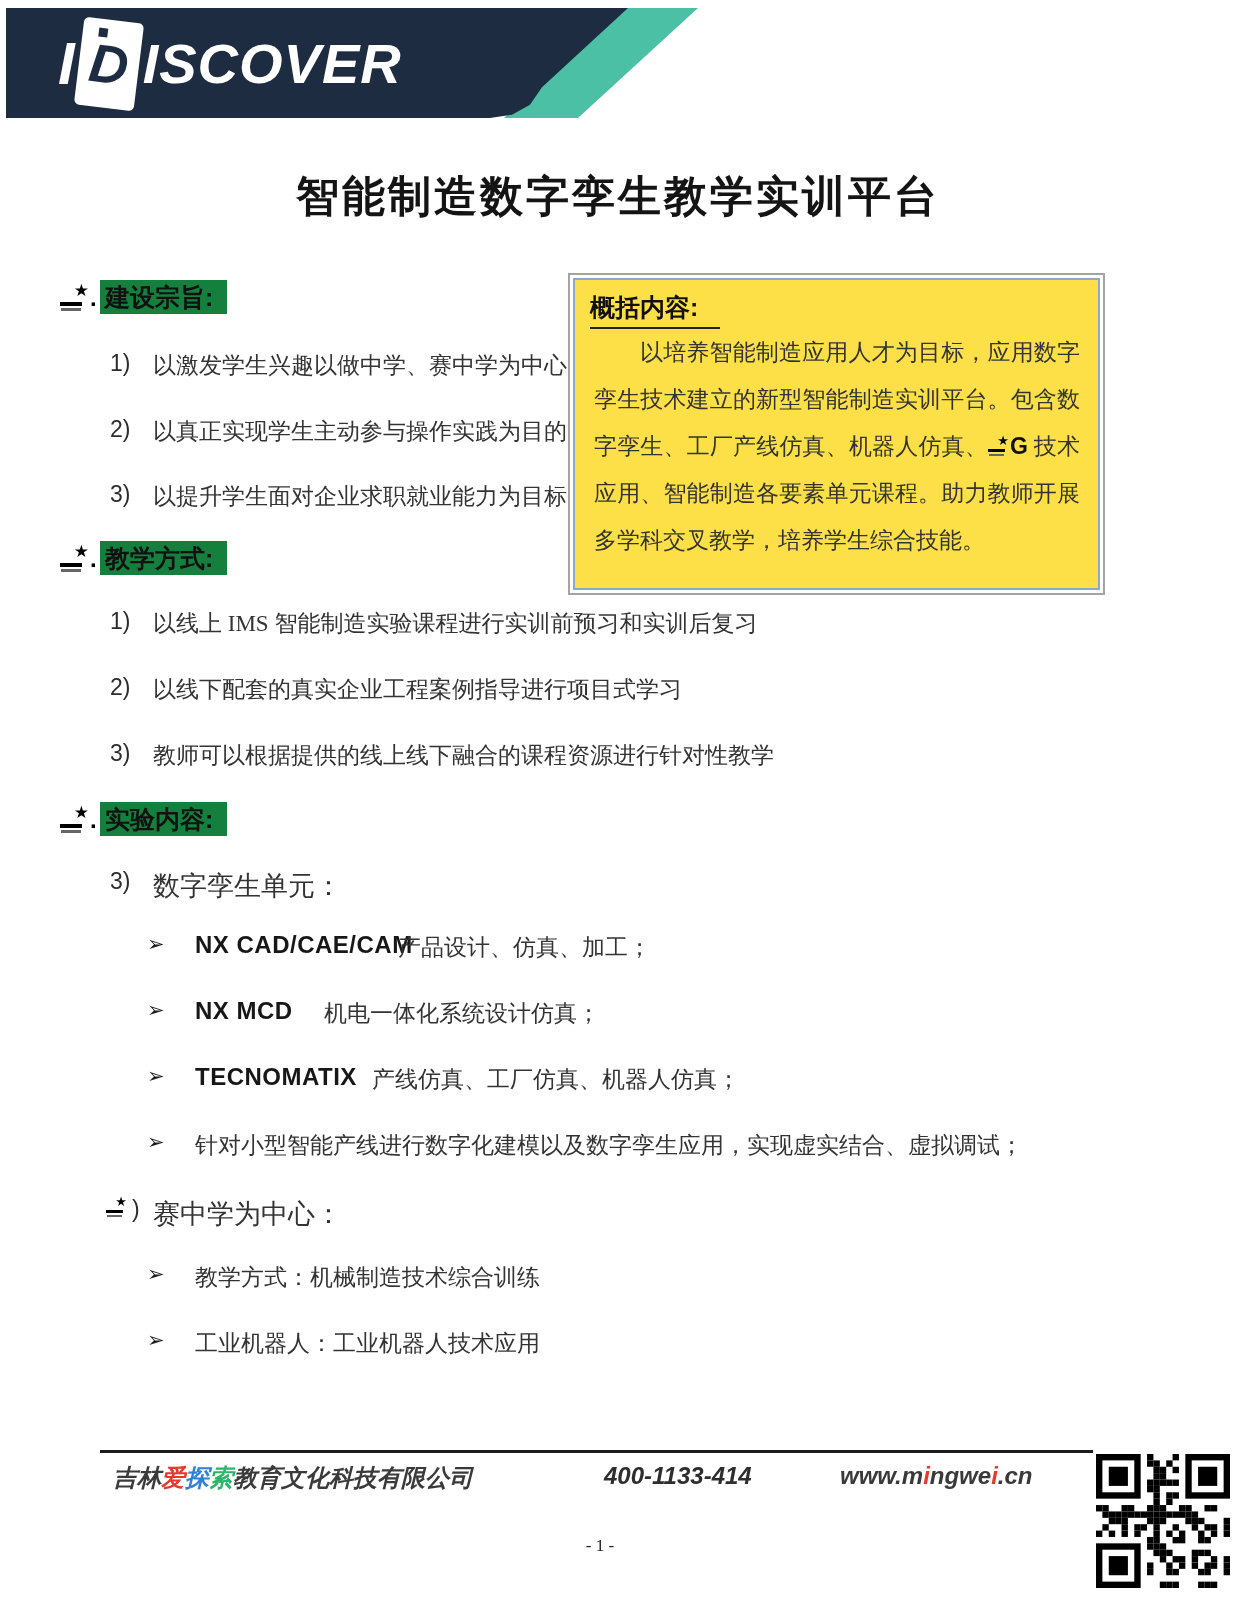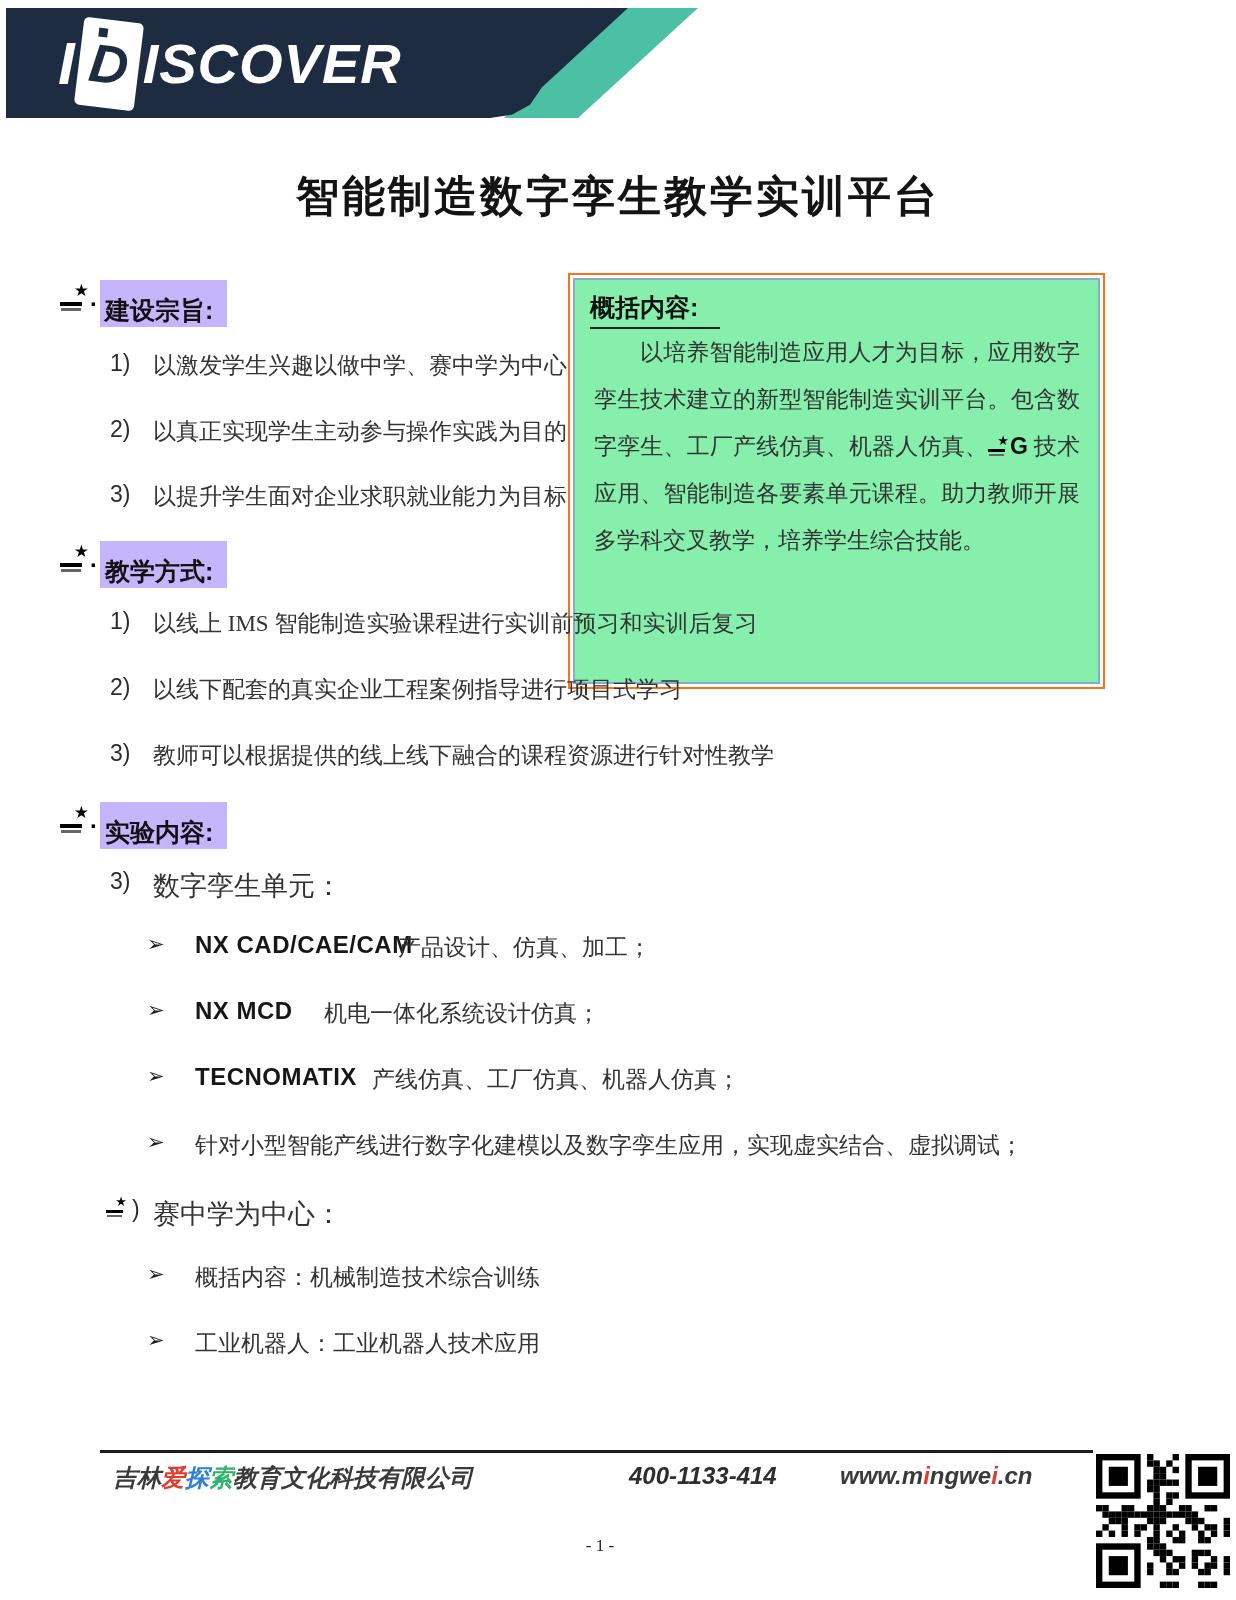--- a/index.html
+++ b/index.html
@@ -34,53 +34,53 @@
   .nglyph.small{width:22px;height:20px;vertical-align:-3px;}
   .nglyph.small .gs{font-size:13px;line-height:13px;top:-3px;}
   .nglyph.small .gb{width:17px;height:3px;bottom:5px;}
   .nglyph.small .gt{width:15px;height:2px;bottom:1px;}
 
   
   .row{position:absolute;left:0;width:1236px;white-space:nowrap;}
   .sec-head{font-family:"Liberation Sans","DejaVu Sans",sans-serif;}
   .sec-head .mark{position:absolute;left:60px;top:2px;}
   .sec-head .mdot{position:absolute;left:90px;top:0;font-weight:bold;color:#000;font-size:24px;}
-  .sec-head .hl{position:absolute;left:100px;top:-4px;background:#c4b5fd;color:#111;
-                font-weight:bold;font-size:25px;line-height:34px;padding:13px 14px 0 5px;}
+  .sec-head .hl{position:absolute;left:100px;top:-4px;background:#15803d;color:#111;
+                font-weight:bold;font-size:25px;line-height:34px;padding:0 14px 0 5px;}
   .item .inum{position:absolute;left:110px;top:0;font-family:"Liberation Sans","DejaVu Sans",sans-serif;
               font-size:23px;color:#2c2c2c;}
   .item .itxt{position:absolute;left:153px;top:0;font-size:23px;color:#333;}
   .glabel .gnum{position:absolute;left:110px;top:0;font-family:"Liberation Sans","DejaVu Sans",sans-serif;
                 font-size:23px;color:#2c2c2c;}
   .glabel .gmark{position:absolute;left:106px;top:2px;}
   .glabel .gpar{position:absolute;left:132px;top:0;font-family:"Liberation Sans","DejaVu Sans",sans-serif;
                 font-size:23px;color:#2c2c2c;}
   .glabel .gtxt{position:absolute;left:153px;top:0;font-size:27px;color:#333;}
   .bullet .barr{position:absolute;left:147px;top:0px;font-size:21px;color:#1d1d1d;
                 font-family:"DejaVu Sans",sans-serif;}
   .bullet .bstrong{position:absolute;left:195px;top:-1px;font-family:"Liberation Sans","DejaVu Sans",sans-serif;
                    font-weight:bold;font-size:24px;letter-spacing:0.5px;color:#171717;}
   .bullet .btxt{position:absolute;top:0;font-size:23px;color:#333;}
 
   
-  .sumbox{position:absolute;left:568px;top:273px;width:537px;height:416px;box-sizing:border-box;
-          border:2px solid #f97316;box-shadow:inset 0 0 0 3px #ffffff,inset 0 0 0 5px #8aa9cf;
-          background:#86efac;}
+  .sumbox{position:absolute;left:568px;top:273px;width:537px;height:322px;box-sizing:border-box;
+          border:2px solid #a3a3a3;box-shadow:inset 0 0 0 3px #ffffff,inset 0 0 0 5px #8aa9cf;
+          background:#fde047;}
   .sumbox .shead{position:absolute;left:20px;top:16px;font-family:"Liberation Sans","DejaVu Sans",sans-serif;
                  font-weight:bold;font-size:25px;color:#111;border-bottom:2px solid #222;padding:0 22px 3px 0;}
   .sumbox .spara{position:absolute;left:24px;top:54px;width:486px;font-size:23px;line-height:47px;
                  text-indent:2em;color:#333;text-align:justify;}
   .sumbox .g5{font-family:"Liberation Sans","DejaVu Sans",sans-serif;font-weight:bold;color:#111;}
 
   
   .foot-rule{position:absolute;left:100px;top:1450px;width:993px;height:3px;background:#1c1c1c;}
   .footer{position:absolute;left:0;top:1462px;width:1236px;height:40px;
           font-family:"Liberation Sans","DejaVu Sans",sans-serif;font-style:italic;font-size:24px;}
   .f-company{position:absolute;left:113px;top:0;font-weight:600;color:#3a3a3a;}
-  .f-phone{position:absolute;left:604px;top:0;font-weight:bold;color:#2e2e2e;margin-left:25px;}
+  .f-phone{position:absolute;left:604px;top:0;font-weight:bold;color:#2e2e2e;}
   .f-site{position:absolute;left:840px;top:0;width:205px;text-align:left;font-weight:600;color:#3a3a3a;}
   .c-red{color:#e23b2e;} .c-blue{color:#2e7fd6;} .c-green{color:#2eb36a;}
   .qr{position:absolute;left:1096px;top:1454px;width:134px;height:134px;background:#fff;}
   .pagenum{position:absolute;left:0;top:1536px;width:1200px;text-align:center;font-size:17px;color:#222;}
 </style>
 </head>
 <body>
 
 <div class="page">
 
@@ -188,21 +188,21 @@
         <i class="gs">★</i>
         <i class="gb"></i>
         <i class="gt"></i>
       </span>
     <span class="gpar">)</span>
     <span class="gtxt">赛中学为中心：</span>
   </div>
 
   <div class="row bullet" style="top:1262px">
     <span class="barr">➢</span>
-    <span class="btxt" style="left:195px">概括内容：机械制造技术综合训练</span>
+    <span class="btxt" style="left:195px">教学方式：机械制造技术综合训练</span>
   </div>
   <div class="row bullet" style="top:1328px">
     <span class="barr">➢</span>
     <span class="btxt" style="left:195px">工业机器人：工业机器人技术应用</span>
   </div>
 
   <div class="foot-rule"></div>
   <div class="footer">
     <span class="f-company"><span>吉林</span><span class="c-red">爱</span><span class="c-blue">探</span><span class="c-green">索</span><span>教育文化科技有限公司</span></span>
     <span class="f-phone">400-1133-414</span>

